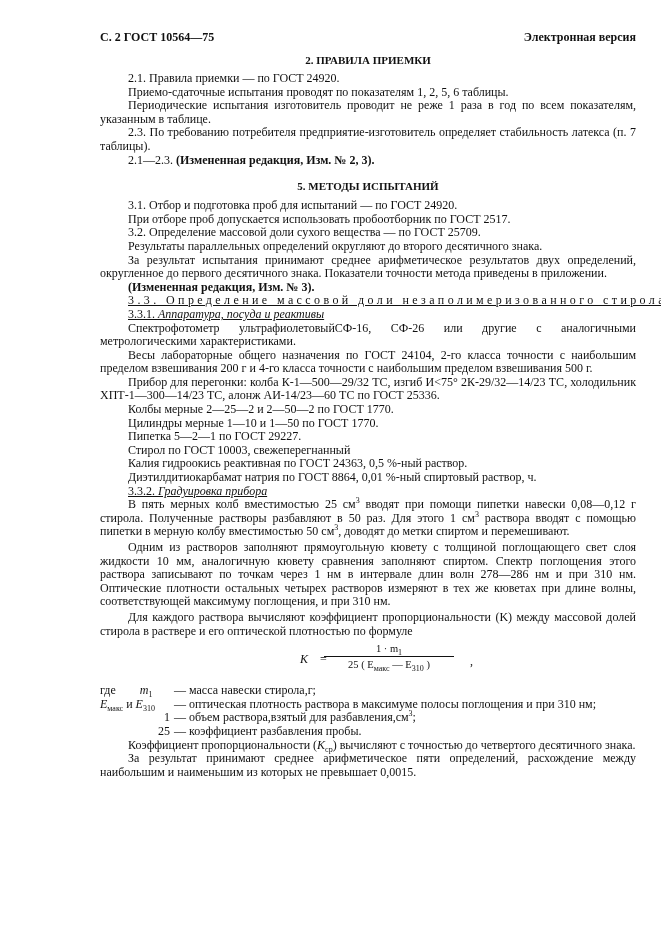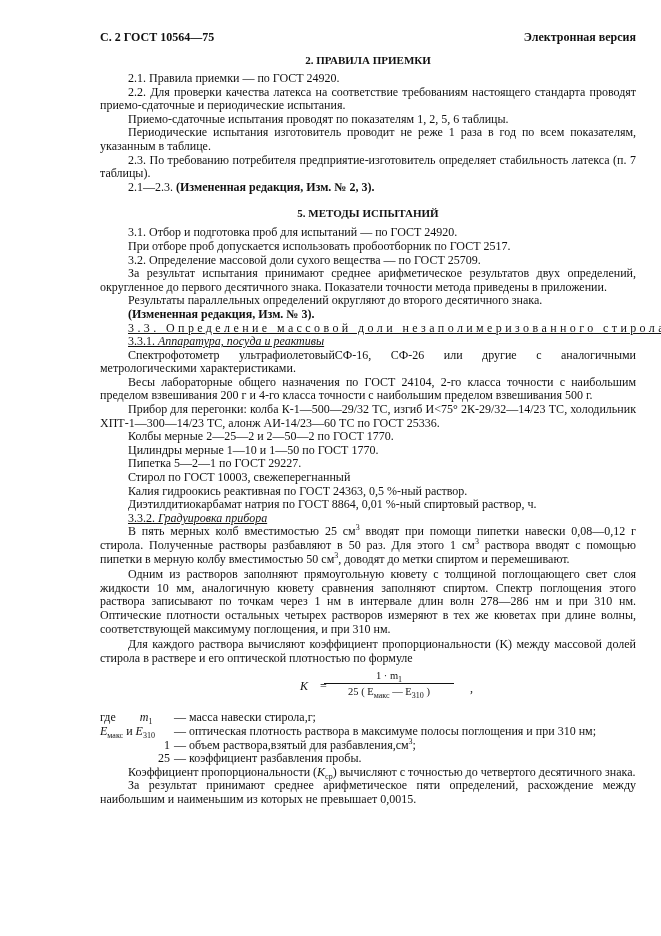--- a/index.html
+++ b/index.html
@@ -39,38 +39,37 @@
 
   <div class="header">
     <span>С. 2 ГОСТ 10564—75</span>
     <span>Электронная версия</span>
   </div>
 
   <div class="h2">2. ПРАВИЛА ПРИЕМКИ</div>
 
   <div class="sec1">
     <p class="p ind">2.1. Правила приемки — по ГОСТ 24920.</p>
-    <p class="p ind">2.2. Для проверки качества латекса на соответствие требованиям настоящего стандарта проводят приемо-сдаточные и периодические испытания.</p>
     <p class="p ind">Приемо-сдаточные испытания проводят по показателям 1, 2, 5, 6 таблицы.</p>
     <p class="p ind">Периодические испытания изготовитель проводит не реже 1 раза в год по всем показателям, указанным в таблице.</p>
     <p class="p ind">2.3. По требованию потребителя предприятие-изготовитель определяет стабильность латекса (п. 7 таблицы).</p>
     <p class="p ind">
       <span>2.1—2.3.</span>
       <span class="bold">(Измененная редакция, Изм. № 2, 3).</span>
     </p>
   </div>
 
   <div class="h2 sec3head">5. МЕТОДЫ ИСПЫТАНИЙ</div>
 
   <div>
     <p class="p ind">3.1. Отбор и подготовка проб для испытаний — по ГОСТ 24920.</p>
     <p class="p ind">При отборе проб допускается использовать пробоотборник по ГОСТ 2517.</p>
     <p class="p ind">3.2. Определение массовой доли сухого вещества — по ГОСТ 25709.</p>
+    <p class="p ind">Результаты параллельных определений округляют до второго десятичного знака.</p>
     <p class="p ind">За результат испытания принимают среднее арифметическое результатов двух определений, округленное до первого десятичного знака. Показатели точности метода приведены в приложении.</p>
-    <p class="p ind">Результаты параллельных определений округляют до второго десятичного знака.</p>
     <p class="p ind bold">(Измененная редакция, Изм. № 3).</p>
     <p class="p blk spaced">3.3. Определение массовой доли незаполимеризованного стирола</p>
     <p class="p blk">
       <span>3.3.1.</span>
       <span class="it">Аппаратура, посуда и реактивы</span>
     </p>
 
     <p class="p ind">Спектрофотометр ультрафиолетовыйСФ-16, СФ-26 или другие с аналогичными метрологическими характеристиками.</p>
     <p class="p ind">Весы лабораторные общего назначения по ГОСТ 24104, 2-го класса точности с наибольшим пределом взвешивания 200 г и 4-го класса точности с наибольшим пределом взвешивания 500 г.</p>
     <p class="p ind">Прибор для перегонки: колба К-1—500—29/32 ТС, изгиб И&lt;75° 2К-29/32—14/23 ТС, холодильник ХПТ-1—300—14/23 ТС, алонж АИ-14/23—60 ТС по ГОСТ 25336.</p>

